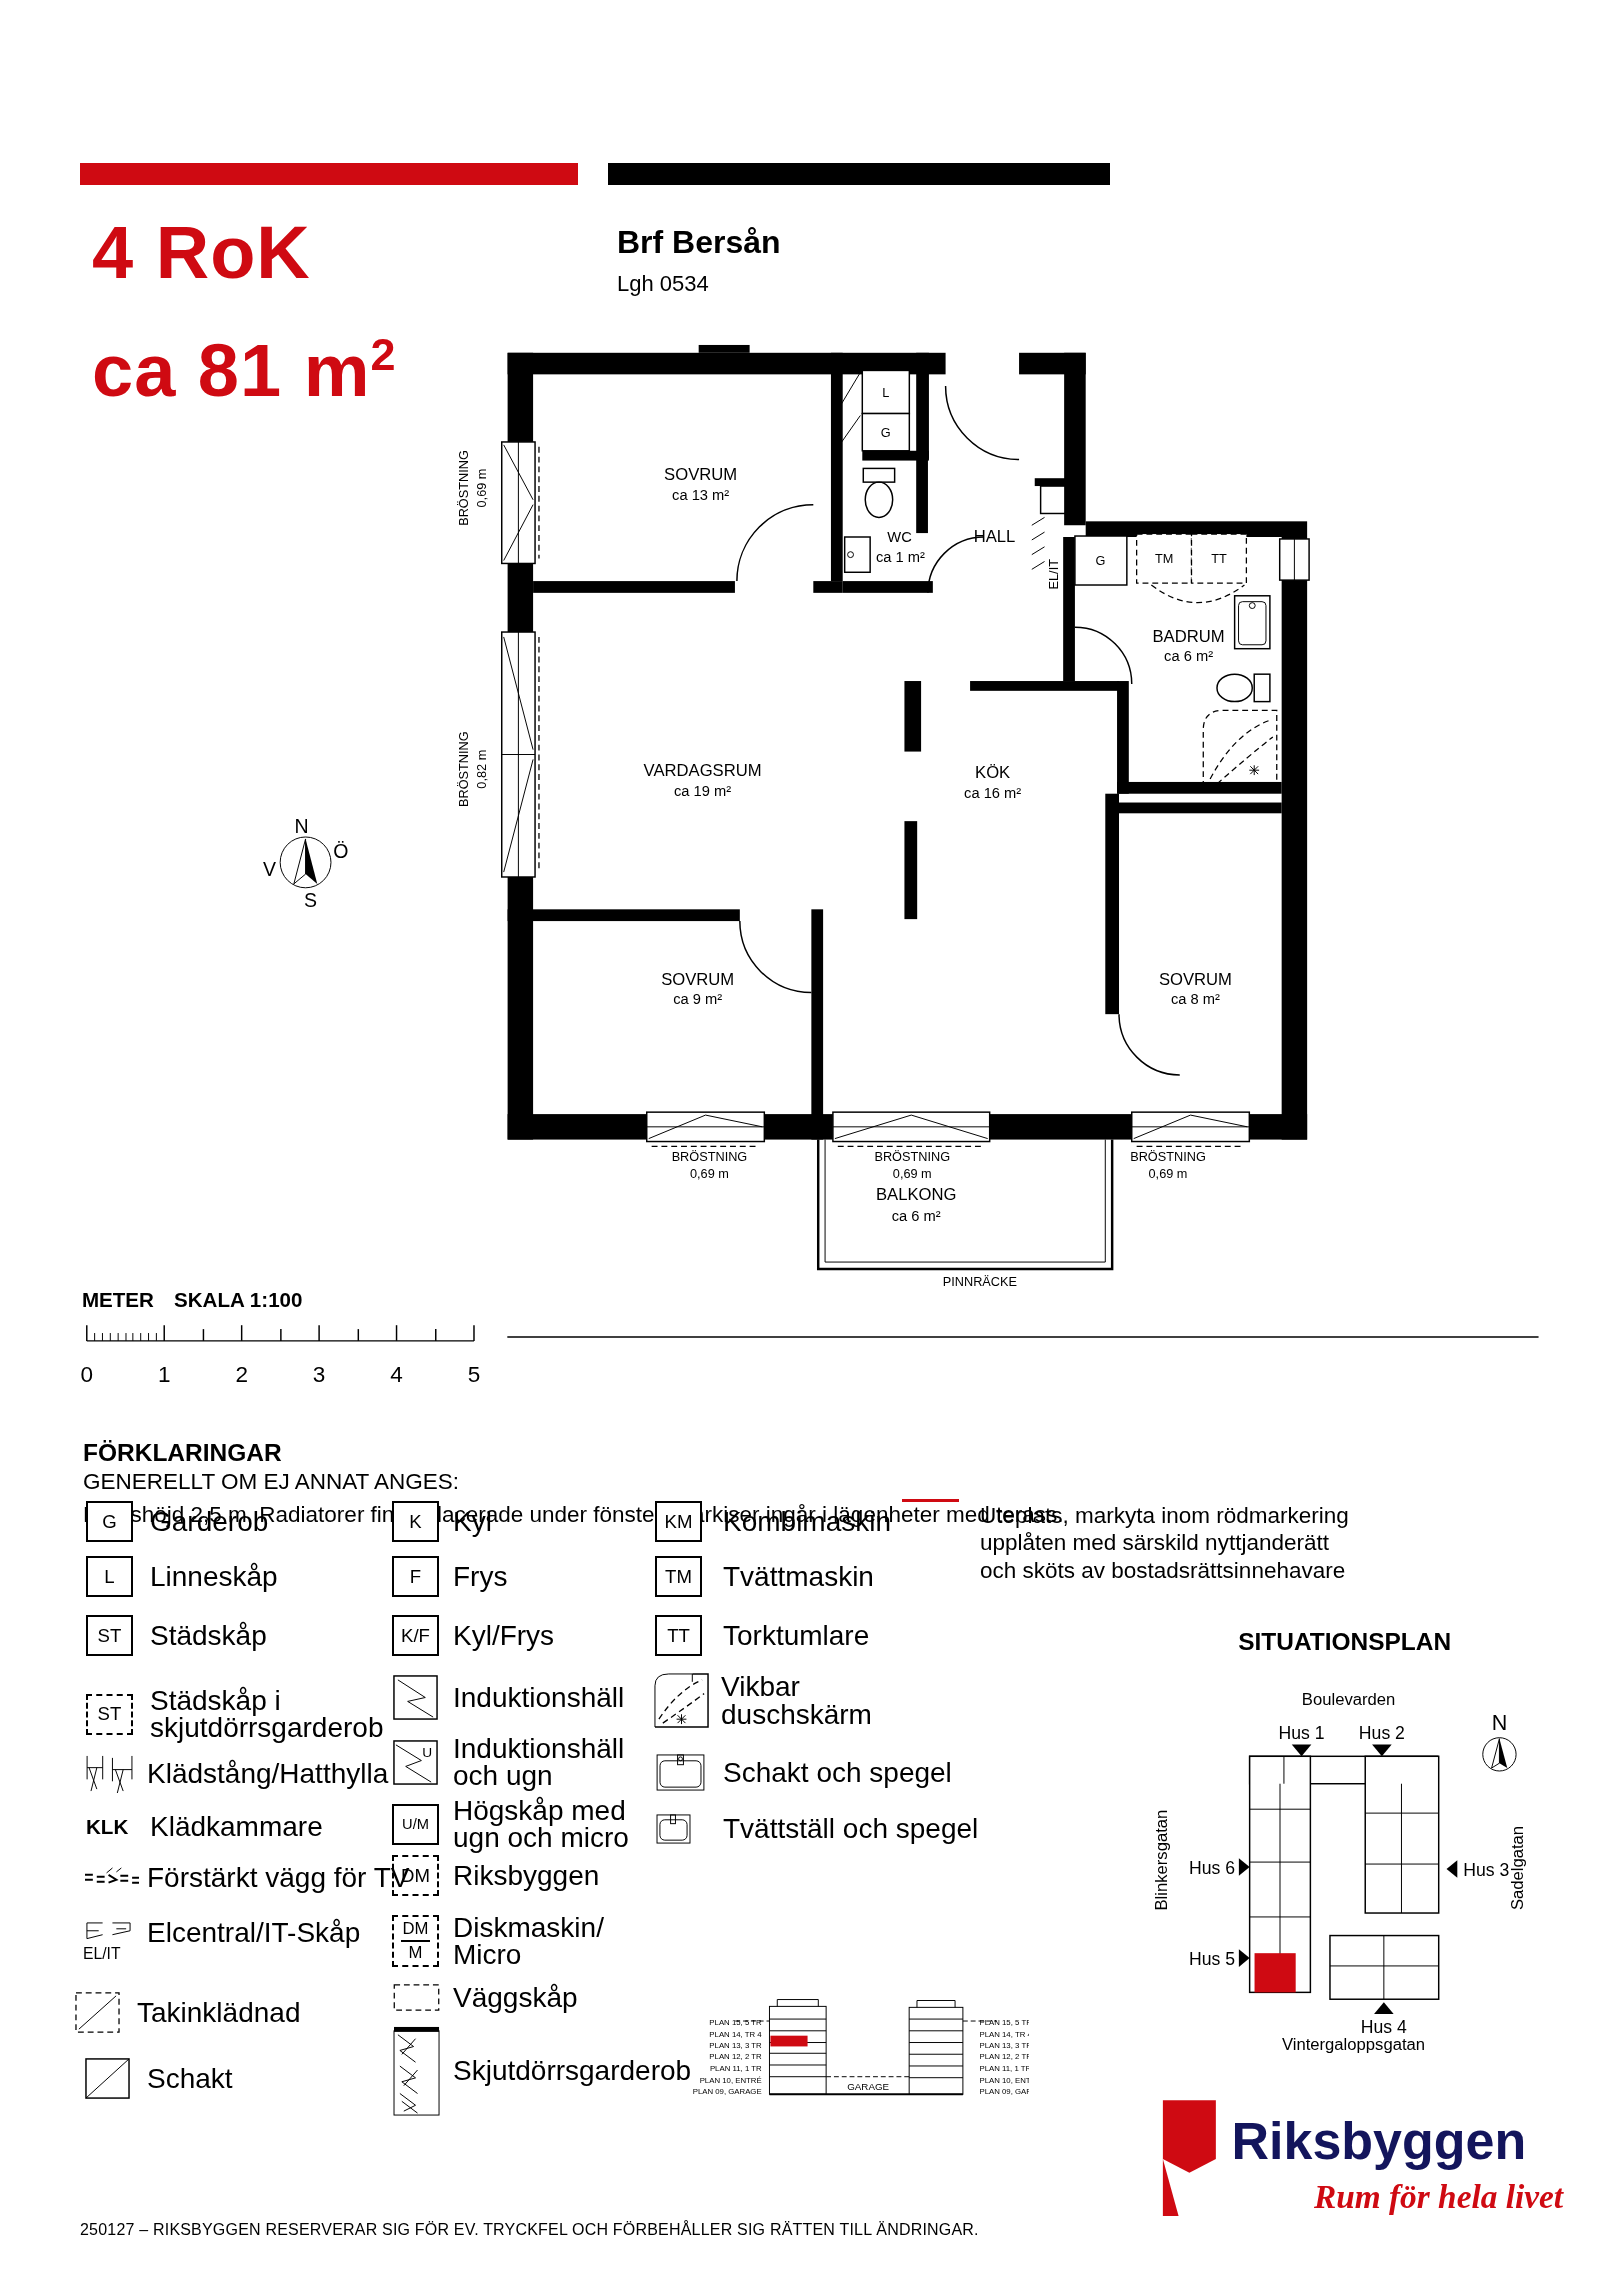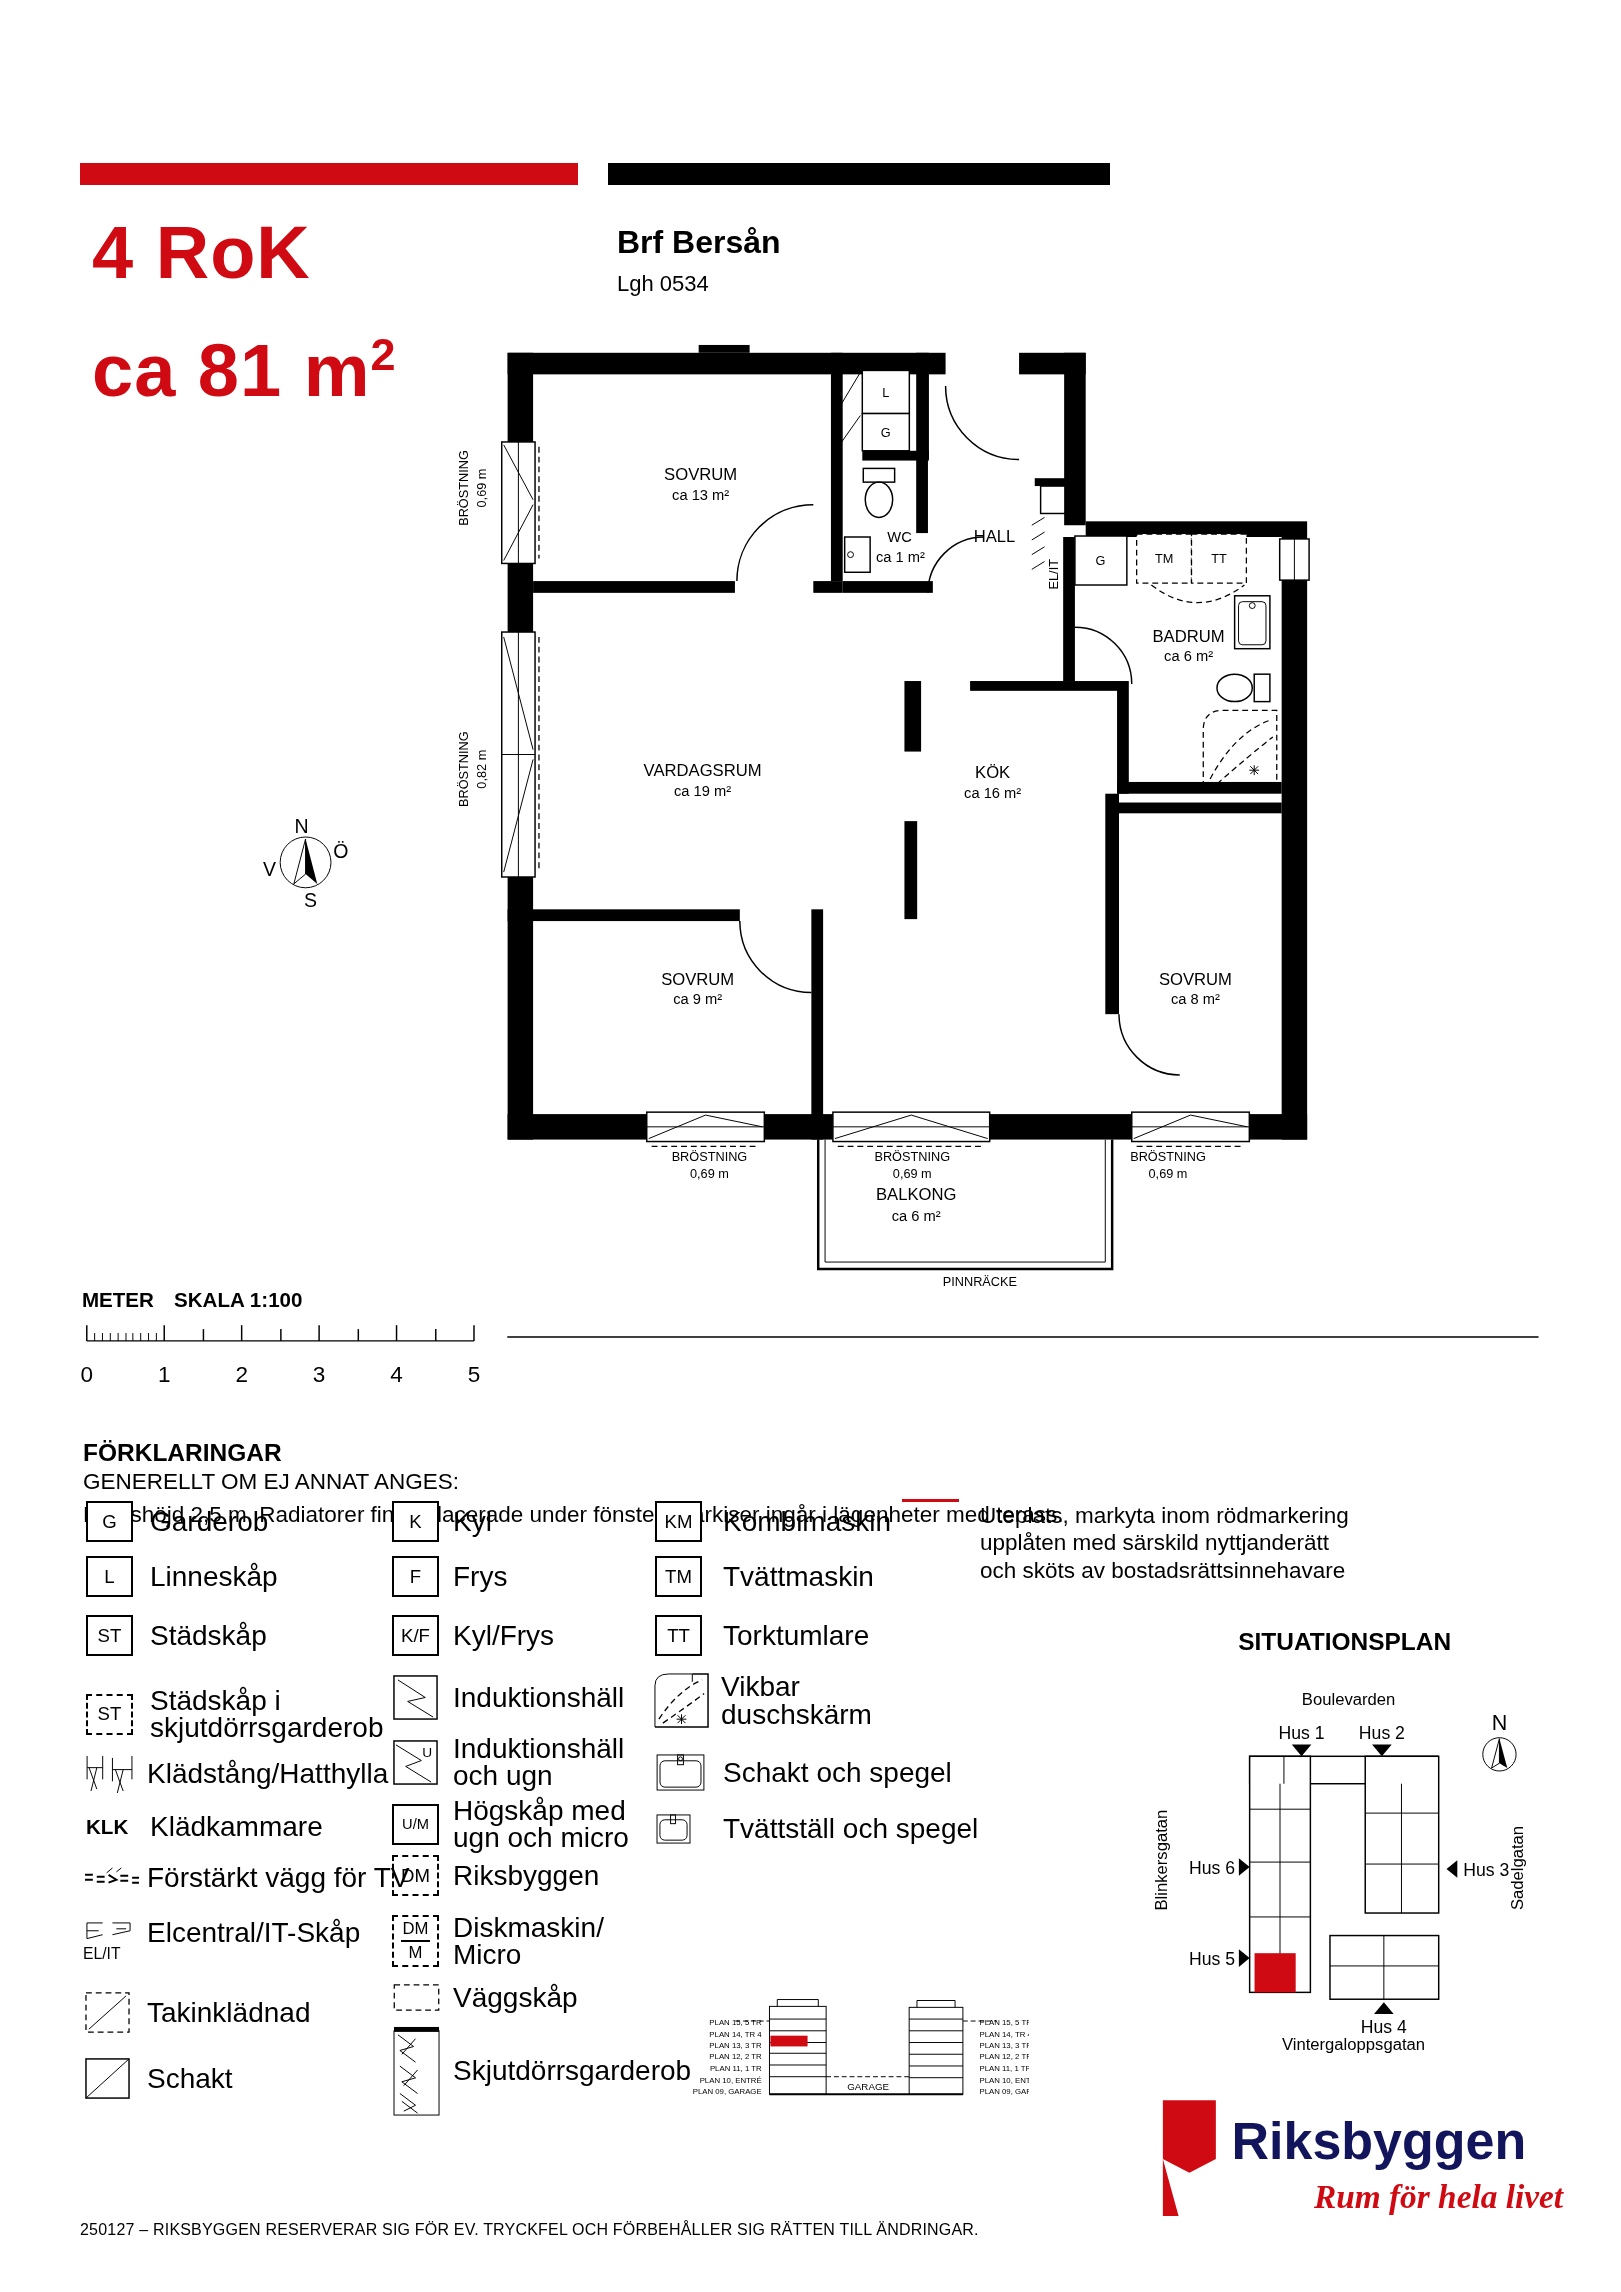--- a/index.html
+++ b/index.html
@@ -374,21 +374,21 @@
   </div>
 <div class="lrow" style="left:83px;top:1919px">
     <span class="sw1" style="flex-direction:column;align-items:flex-start">
       <svg width="51" height="25.5" viewBox="0 0 52 26">
         <path class="tn" d="M4,4 H20 M4,4 V20 L20,16 M4,12 H16 M30,4 H48 V12 L30,16 M34,10 H44"></path>
       </svg>
       <span style="font-size:15.7px">EL/IT</span>
     </span>
     <span class="llab" style="position:relative;top:-7.8px">Elcentral/IT-Skåp</span>
   </div>
-<div class="lrow" style="left:83px;top:1990px">
+<div class="lrow" style="left:73px;top:1990px">
     <span class="sw1">
       <svg width="49" height="45" viewBox="0 0 50 46">
         <rect x="3" y="3" width="44" height="40" class="dsh" fill="none"></rect>
         <line x1="6" y1="40" x2="44" y2="6" class="tn"></line>
       </svg>
     </span>
     <span class="llab">Takinklädnad</span>
   </div>
 <div class="lrow" style="left:83px;top:2056px">
     <span class="sw1">

